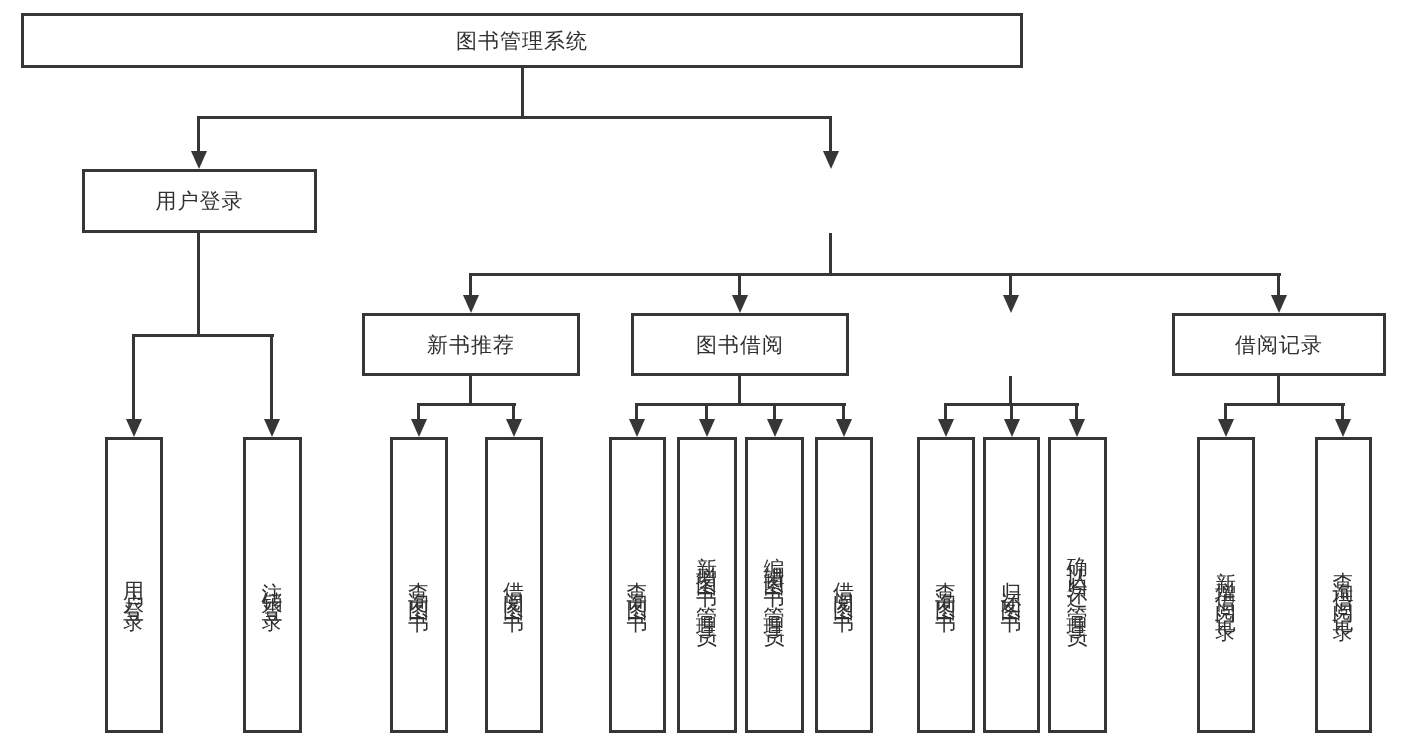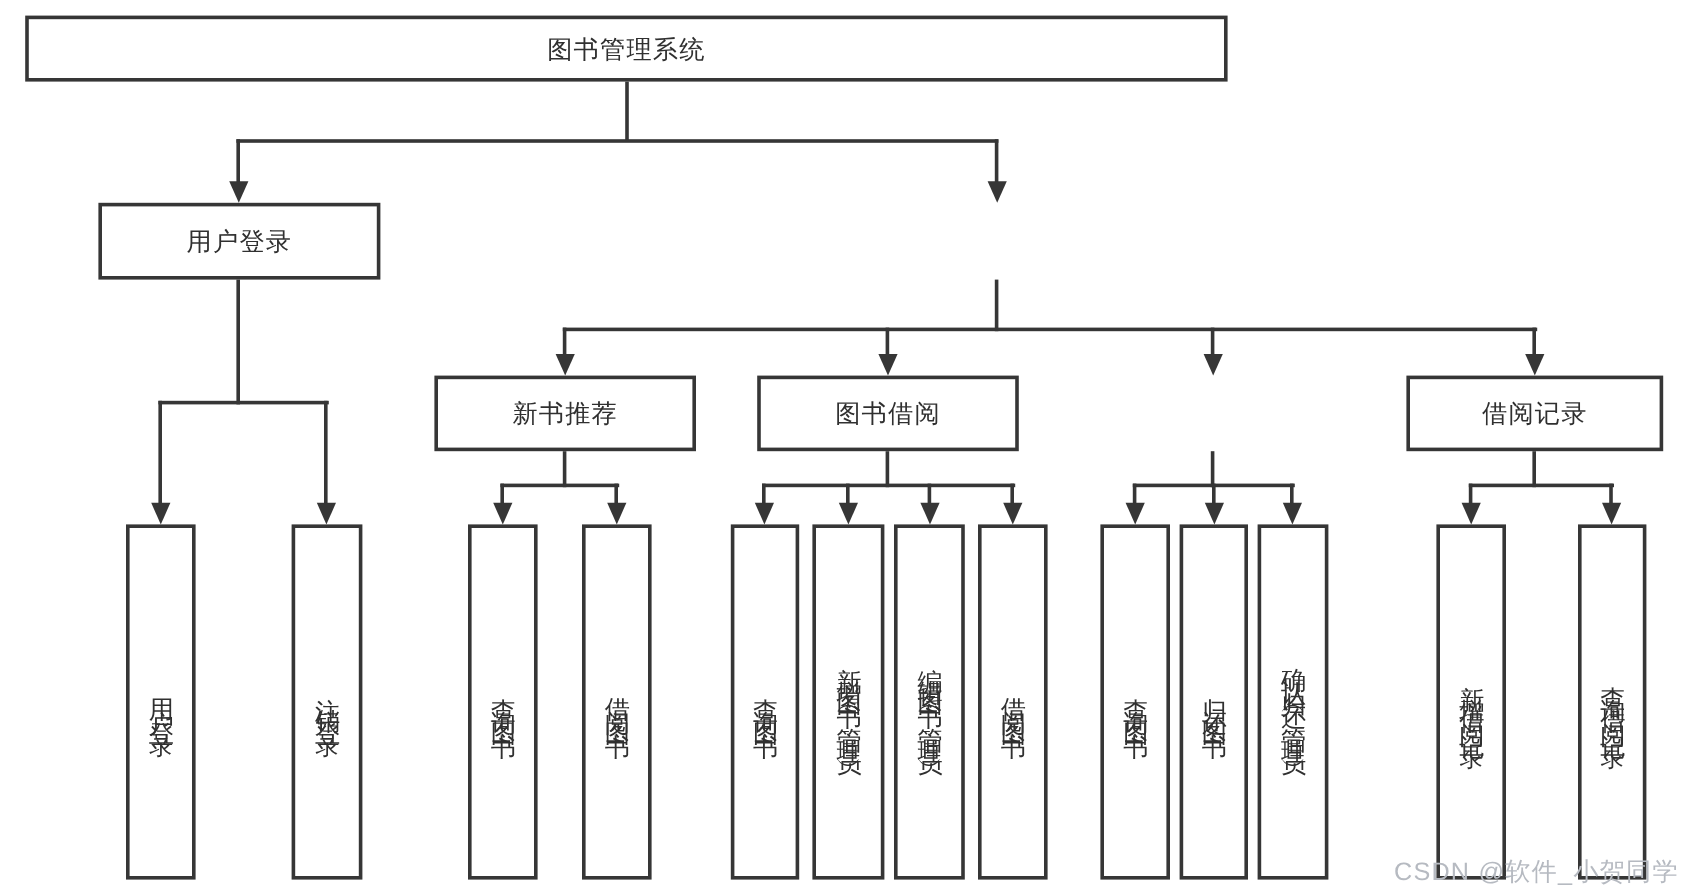--- a/index.html
+++ b/index.html
@@ -89,21 +89,20 @@
     <span>确认归还（管理员）</span>
   </div>
 
   <div class="node v" style="left:1197px;top:437px;width:58px;height:296px">
     <span>新增借阅记录</span>
   </div>
   <div class="node v" style="left:1315px;top:437px;width:57px;height:296px">
     <span>查询借阅记录</span>
   </div>
 
-  <div class="watermark">CSDN @软件_小贺同学</div>
 
 <div class="line" style="left: 521px; top: 68px; width: 3px; height: 49px;"></div>
     <div class="line" style="left: 197px; top: 116px; width: 635px; height: 3px;"></div>
     <div class="line" style="left: 197px; top: 116px; width: 3px; height: 40px;"></div>
     <div class="line" style="left: 829px; top: 116px; width: 3px; height: 40px;"></div>
     <div class="line" style="left: 197px; top: 233px; width: 3px; height: 104px;"></div>
     <div class="line" style="left: 132px; top: 334px; width: 142px; height: 3px;"></div>
     <div class="line" style="left: 132px; top: 334px; width: 3px; height: 87px;"></div>
     <div class="line" style="left: 270px; top: 334px; width: 3px; height: 87px;"></div>
     <div class="line" style="left: 829px; top: 233px; width: 3px; height: 43px;"></div>

